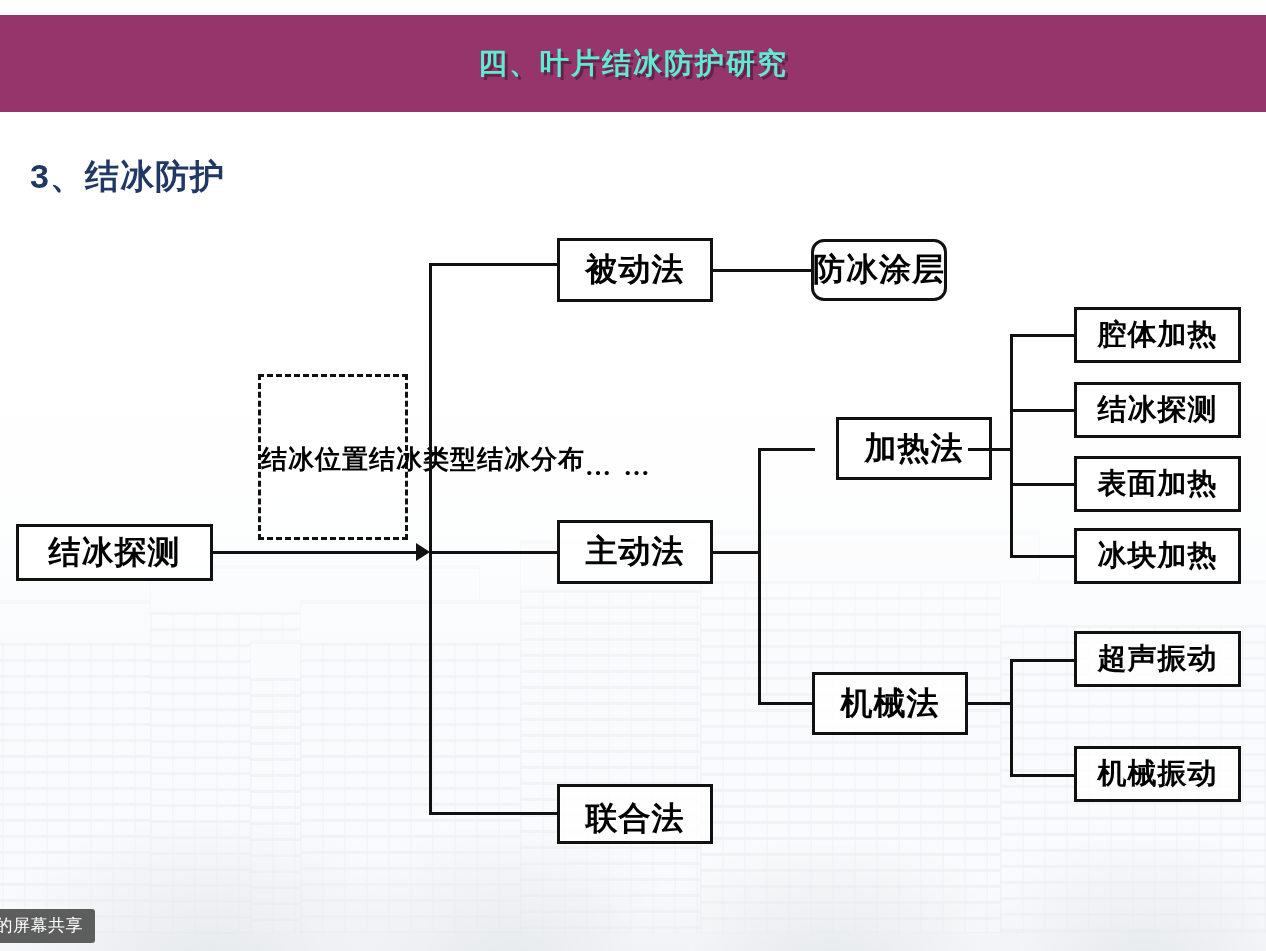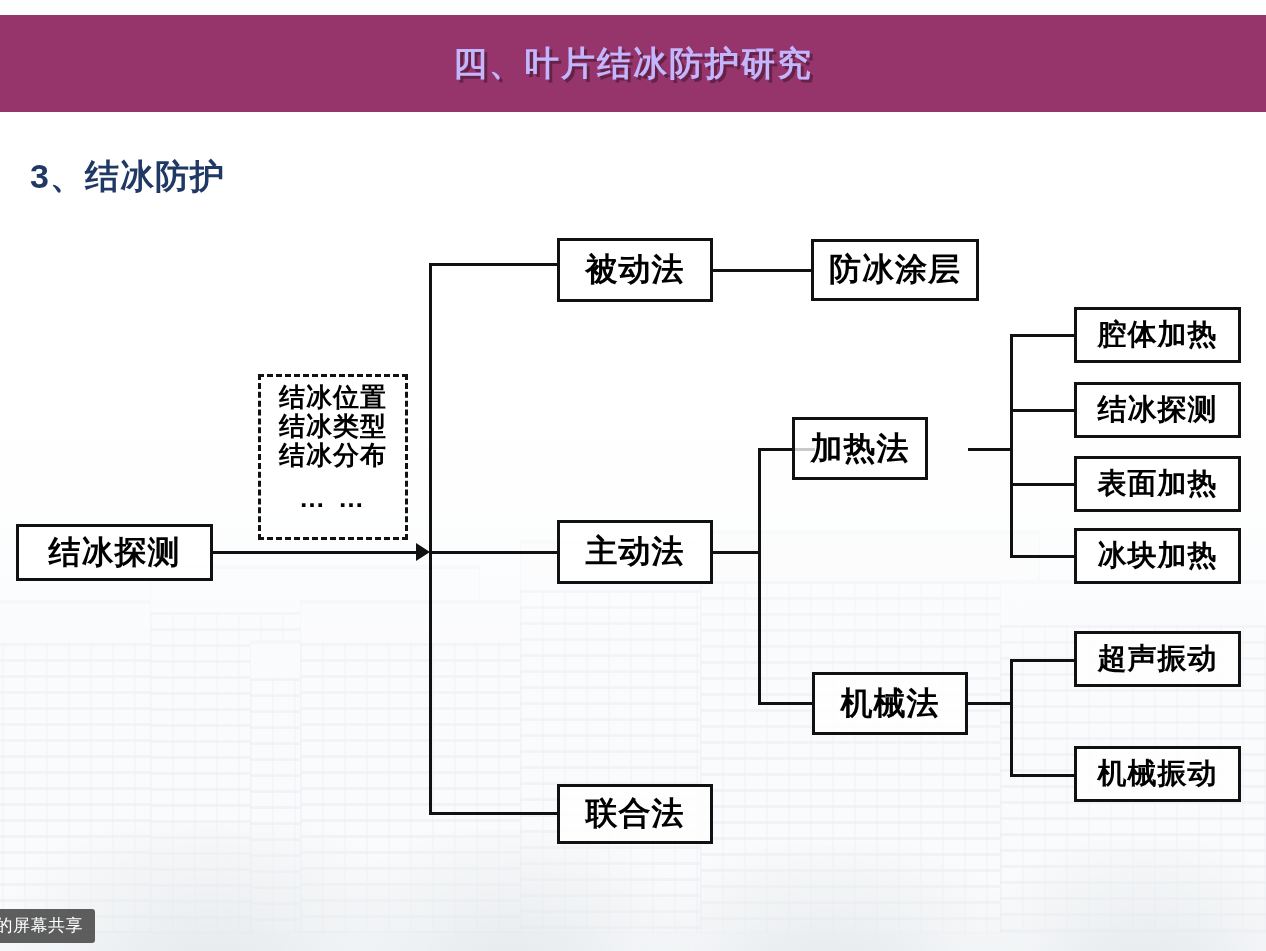--- a/index.html
+++ b/index.html
@@ -83,22 +83,22 @@
     left: 0;
     top: 15px;
     width: 1266px;
     height: 97px;
     background: #96356B;
     display: flex;
     align-items: center;
     justify-content: center;
   }
   .banner-title {
-    color: #c4b5fd;
-    font-size: 34px;
+    color: #5eead4;
+    font-size: 29px;
     font-weight: bold;
     letter-spacing: 2px;
     text-shadow: 3px 3px 0 rgba(60,20,40,.55);
     white-space: nowrap;
   }
 
   
   .section-heading {
     position: absolute;
     left: 30px;
@@ -127,26 +127,26 @@
     justify-content: center;
     font-weight: bold;
     color: #000000;
     font-size: 32px;
     letter-spacing: 1px;
     white-space: nowrap;
   }
   .node.small { font-size: 29px; }
   .node.dashed {
     border: 3px dashed #111111;
-    flex-direction: column;
     justify-content: flex-start;
     padding-top: 6px;
     font-size: 26px;
     line-height: 1.12;
     background: rgba(255,255,255,.55);
+    font-family: Liberation Serif, serif;
   }
   .node.dashed .dl { display: block; }
   .node.dashed .dots {
     margin-top: 14px;
     letter-spacing: 3px;
   }
 
   
   .line {
     position: absolute;
@@ -225,35 +225,35 @@
     <div class="line h" style="left:429px; top:263px; width:130px;"></div>
     <div class="line h" style="left:429px; top:551px; width:130px;"></div>
     <div class="line h" style="left:429px; top:812px; width:130px;"></div>
 
     <div class="node" style="left:557px; top:238px; width:156px; height:64px;justify-content:center;">
       <span>被动法</span>
     </div>
     <div class="node" style="left:557px; top:520px; width:156px; height:64px;">
       <span>主动法</span>
     </div>
-    <div class="node" style="left:557px; top:784px; width:156px; height:60px;">
+    <div class="node" style="left:557px; top:784px; width:156px; height:60px;align-items:flex-end;">
       <span>联合法</span>
     </div>
 
     <div class="line h" style="left:713px; top:269px; width:100px;"></div>
-    <div class="node" style="left:811px; top:239px; width:168px; height:62px;">
+    <div class="node" style="left:811px; top:239px; width:136px; height:62px;border-radius:13px;">
       <span>防冰涂层</span>
     </div>
 
     <div class="line h" style="left:713px; top:551px; width:48px;"></div>
     <div class="line v" style="left:758px; top:448px; height:257px;"></div>
     <div class="line h" style="left:758px; top:448px; width:57px;"></div>
     <div class="line h" style="left:758px; top:702px; width:57px;"></div>
 
-    <div class="node" style="left:792px; top:417px; width:136px; height:63px;">
+    <div class="node" style="left:836px; top:417px; width:156px; height:63px;">
       <span>加热法</span>
     </div>
     <div class="node" style="left:812px; top:672px; width:156px; height:63px;">
       <span>机械法</span>
     </div>
 
     <div class="line h" style="left:968px; top:448px; width:45px;"></div>
     <div class="line v" style="left:1010px; top:334px; height:224px;"></div>
     <div class="line h" style="left:1010px; top:334px; width:66px;"></div>
     <div class="line h" style="left:1010px; top:409px; width:66px;"></div>

